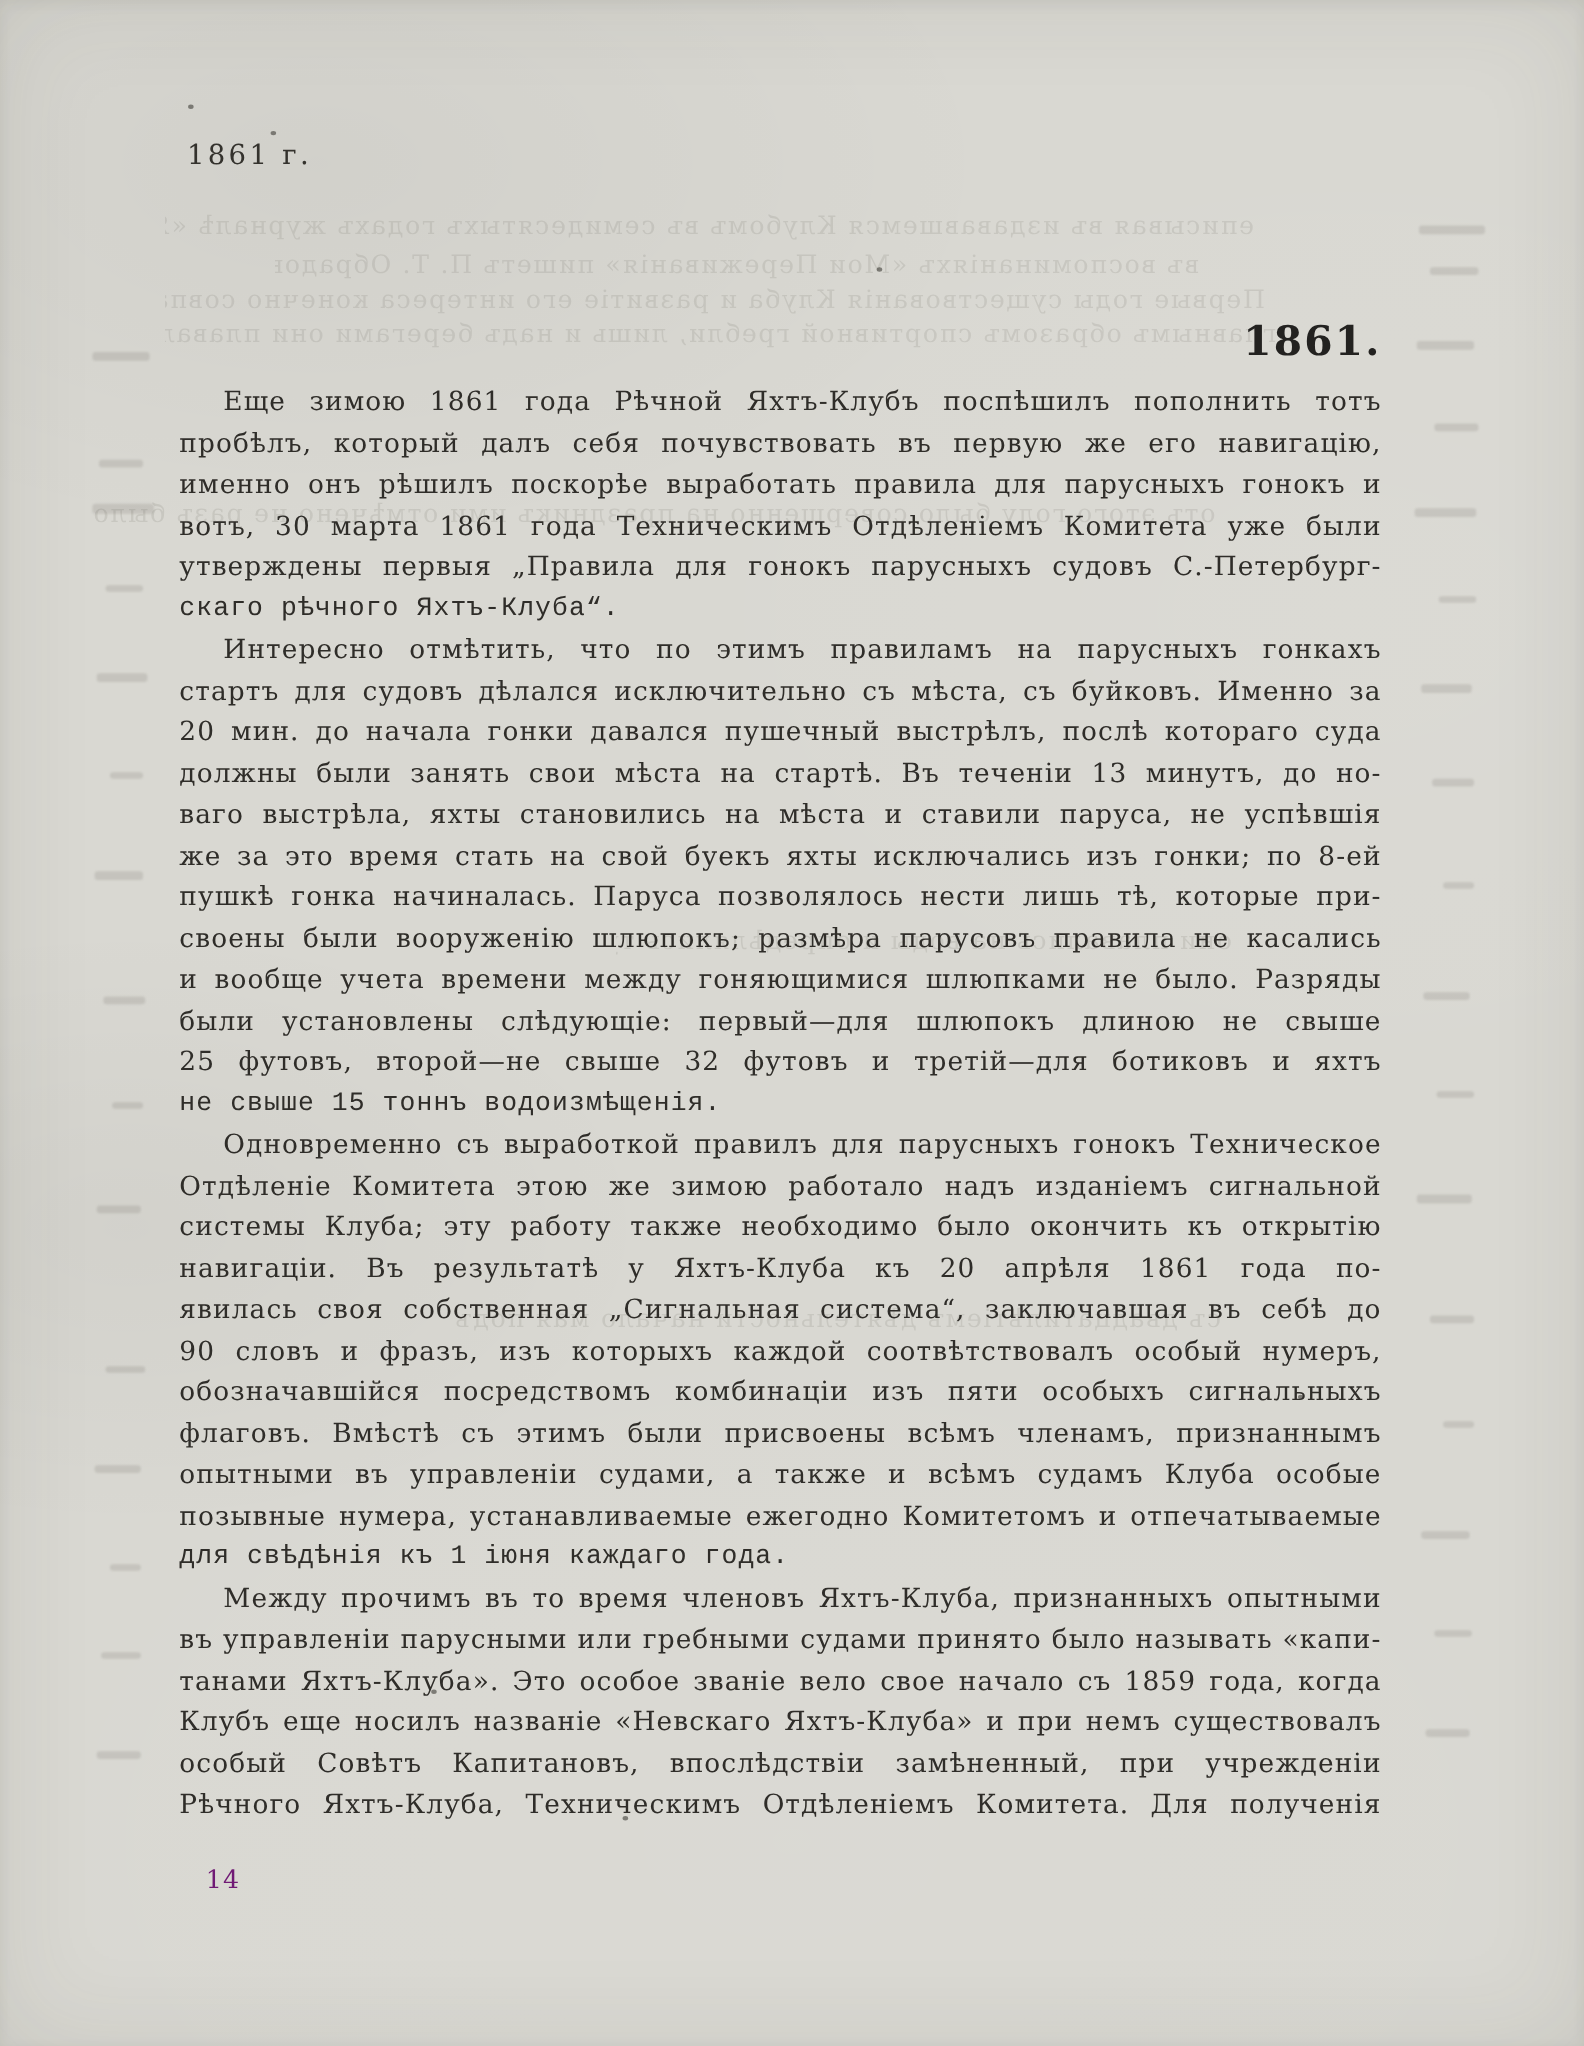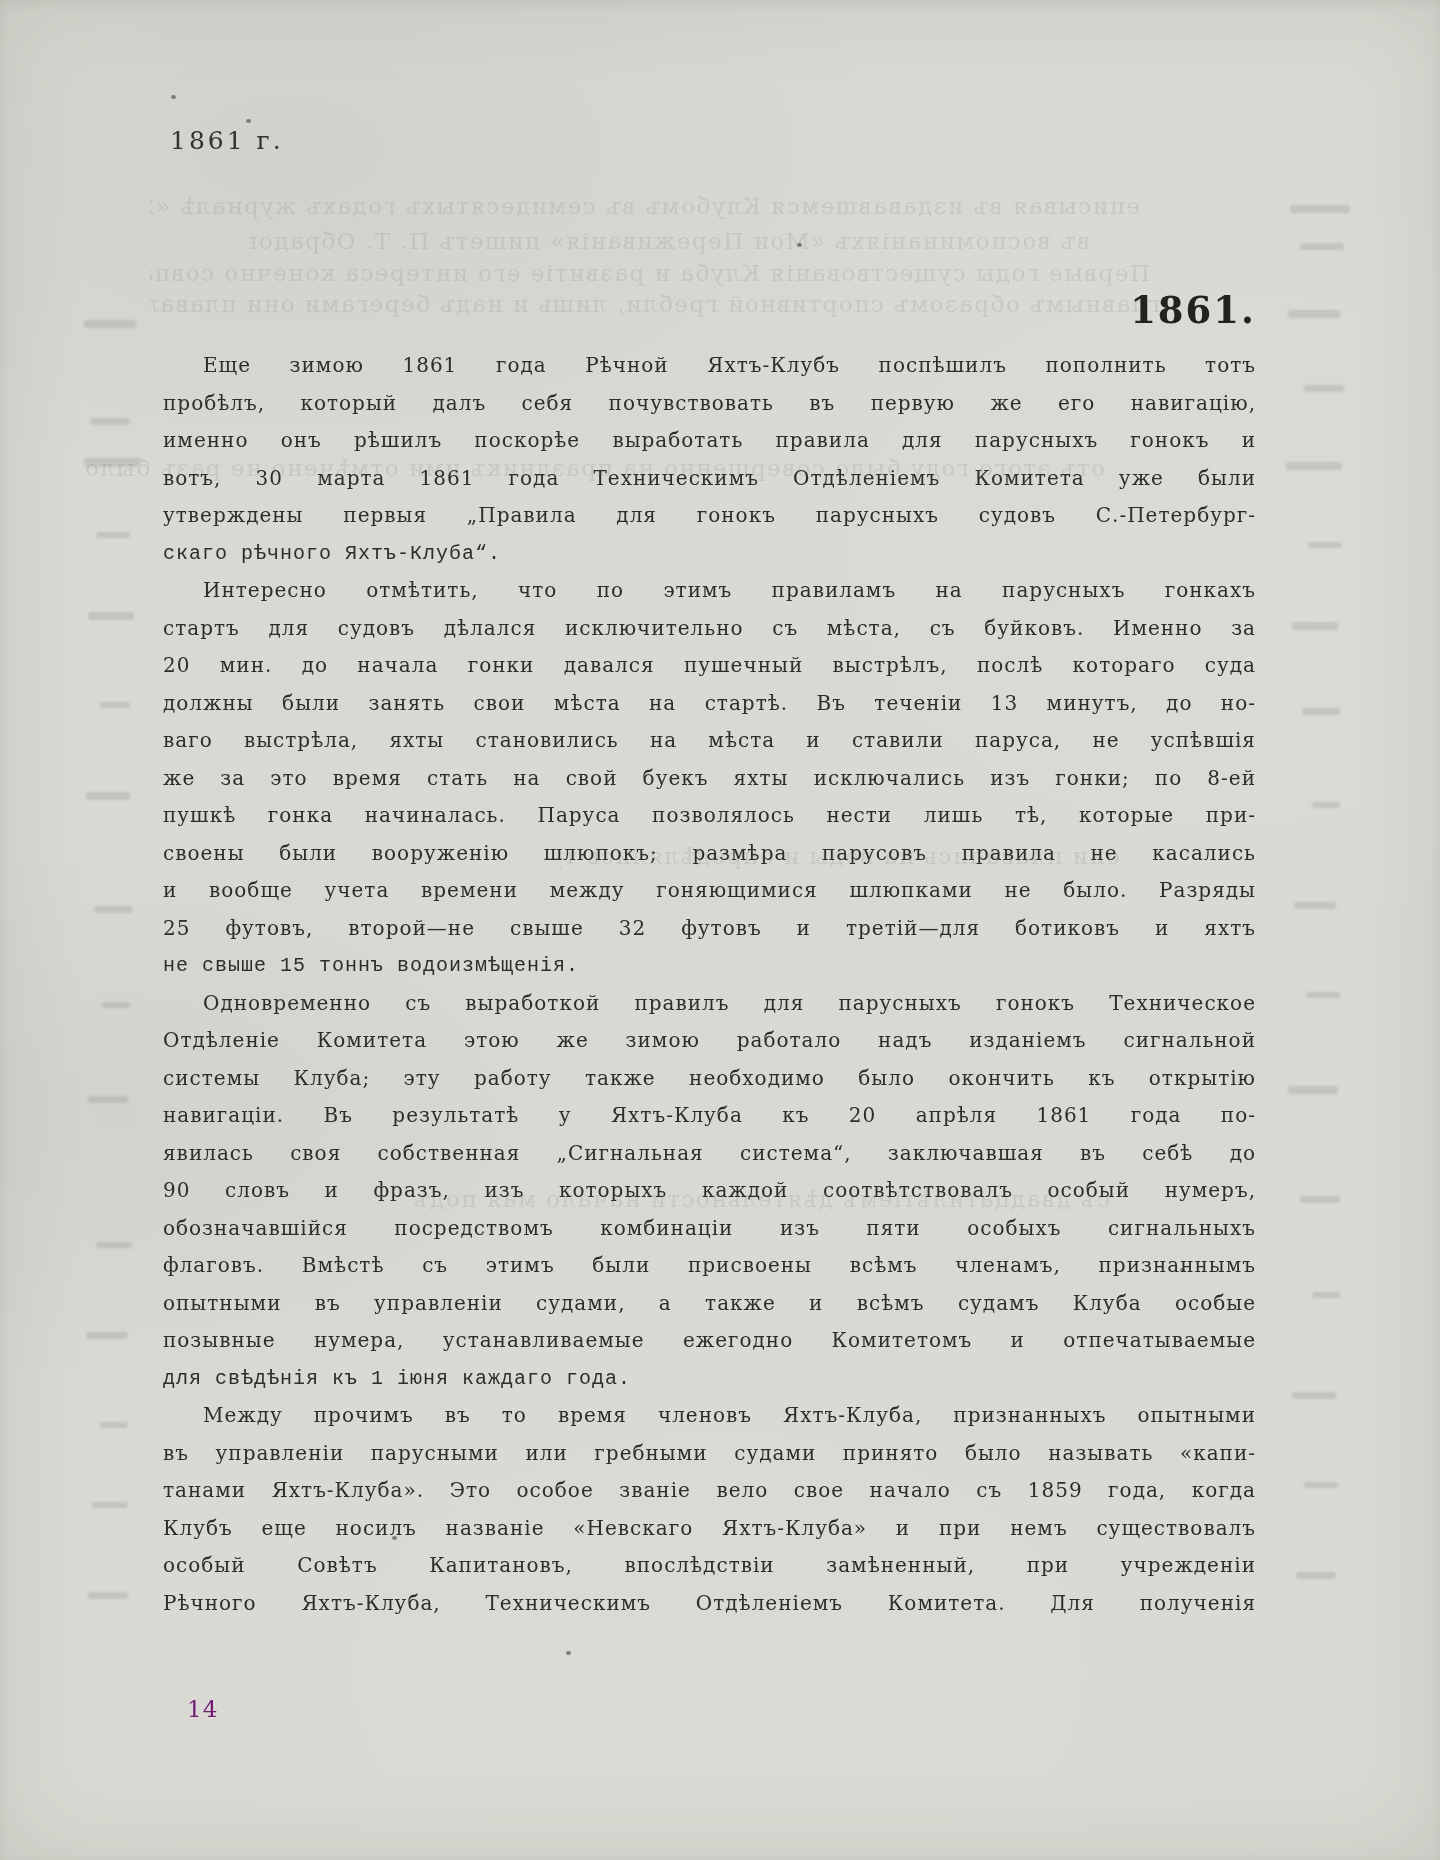--- a/index.html
+++ b/index.html
@@ -30,21 +30,21 @@
     position:absolute;left:170px;top:126px;
     font-size:25px;letter-spacing:3px;color:#34322d;
   }
   .main-heading{
     position:absolute;left:163px;top:263px;width:1093px;
     text-align:right;font-size:37px;font-weight:700;
     letter-spacing:2px;color:#232220;
   }
   .text-block{
     position:absolute;left:163px;top:347px;width:1093px;
-    font-size:20px;line-height:37.5px;letter-spacing:1px;
+    font-size:24px;line-height:37.5px;letter-spacing:1px;
     color:var(--ink);
   }
   .line{
     text-align:justify;
     text-align-last:justify;
     height:37.5px;
   }
   .line.para-first{ text-indent:40px; }
   .line.para-last{ text-align-last:left;font-family:Liberation Mono, monospace; }
   .page-number{
@@ -144,20 +144,21 @@
     <div class="line para-last">скаго рѣчного Яхтъ-Клуба“.</div>
     <div class="line para-first">Интересно отмѣтить, что по этимъ правиламъ на парусныхъ гонкахъ</div>
     <div class="line">стартъ для судовъ дѣлался исключительно съ мѣста, съ буйковъ. Именно за</div>
     <div class="line">20 мин. до начала гонки давался пушечный выстрѣлъ, послѣ котораго суда</div>
     <div class="line">должны были занять свои мѣста на стартѣ. Въ теченіи 13 минутъ, до но-</div>
     <div class="line">ваго выстрѣла, яхты становились на мѣста и ставили паруса, не успѣвшія</div>
     <div class="line">же за это время стать на свой буекъ яхты исключались изъ гонки; по 8-ей</div>
     <div class="line">пушкѣ гонка начиналась. Паруса позволялось нести лишь тѣ, которые при-</div>
     <div class="line">своены были вооруженію шлюпокъ; размѣра парусовъ правила не касались</div>
     <div class="line">и вообще учета времени между гоняющимися шлюпками не было. Разряды</div>
+    <div class="line">были установлены слѣдующіе: первый—для шлюпокъ длиною не свыше</div>
     <div class="line">25 футовъ, второй—не свыше 32 футовъ и третій—для ботиковъ и яхтъ</div>
     <div class="line para-last">не свыше 15 тоннъ водоизмѣщенія.</div>
     <div class="line para-first">Одновременно съ выработкой правилъ для парусныхъ гонокъ Техническое</div>
     <div class="line">Отдѣленіе Комитета этою же зимою работало надъ изданіемъ сигнальной</div>
     <div class="line">системы Клуба; эту работу также необходимо было окончить къ открытію</div>
     <div class="line">навигаціи. Въ результатѣ у Яхтъ-Клуба къ 20 апрѣля 1861 года по-</div>
     <div class="line">явилась своя собственная „Сигнальная система“, заключавшая въ себѣ до</div>
     <div class="line">90 словъ и фразъ, изъ которыхъ каждой соотвѣтствовалъ особый нумеръ,</div>
     <div class="line">обозначавшійся посредствомъ комбинаціи изъ пяти особыхъ сигнальныхъ</div>
     <div class="line">флаговъ. Вмѣстѣ съ этимъ были присвоены всѣмъ членамъ, признаннымъ</div>

